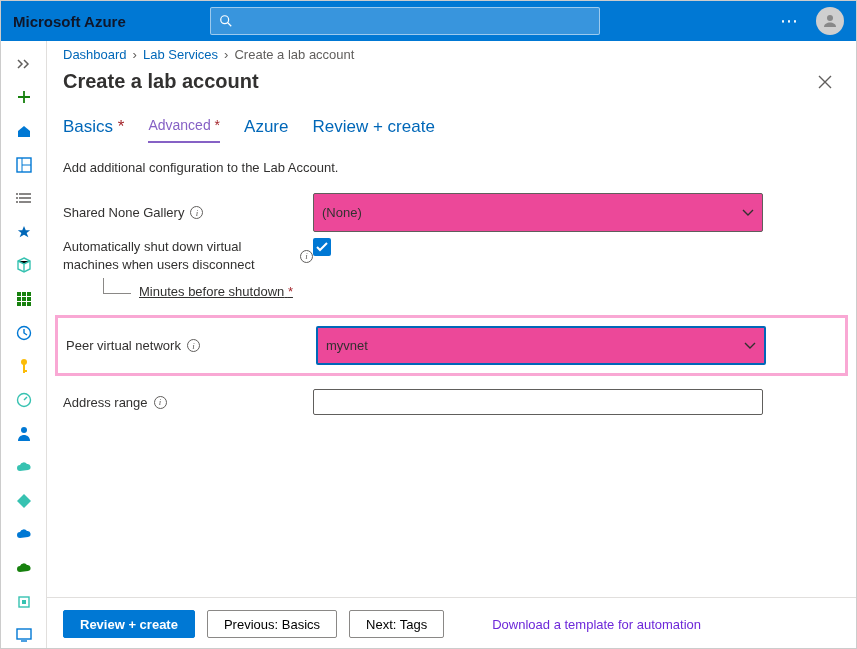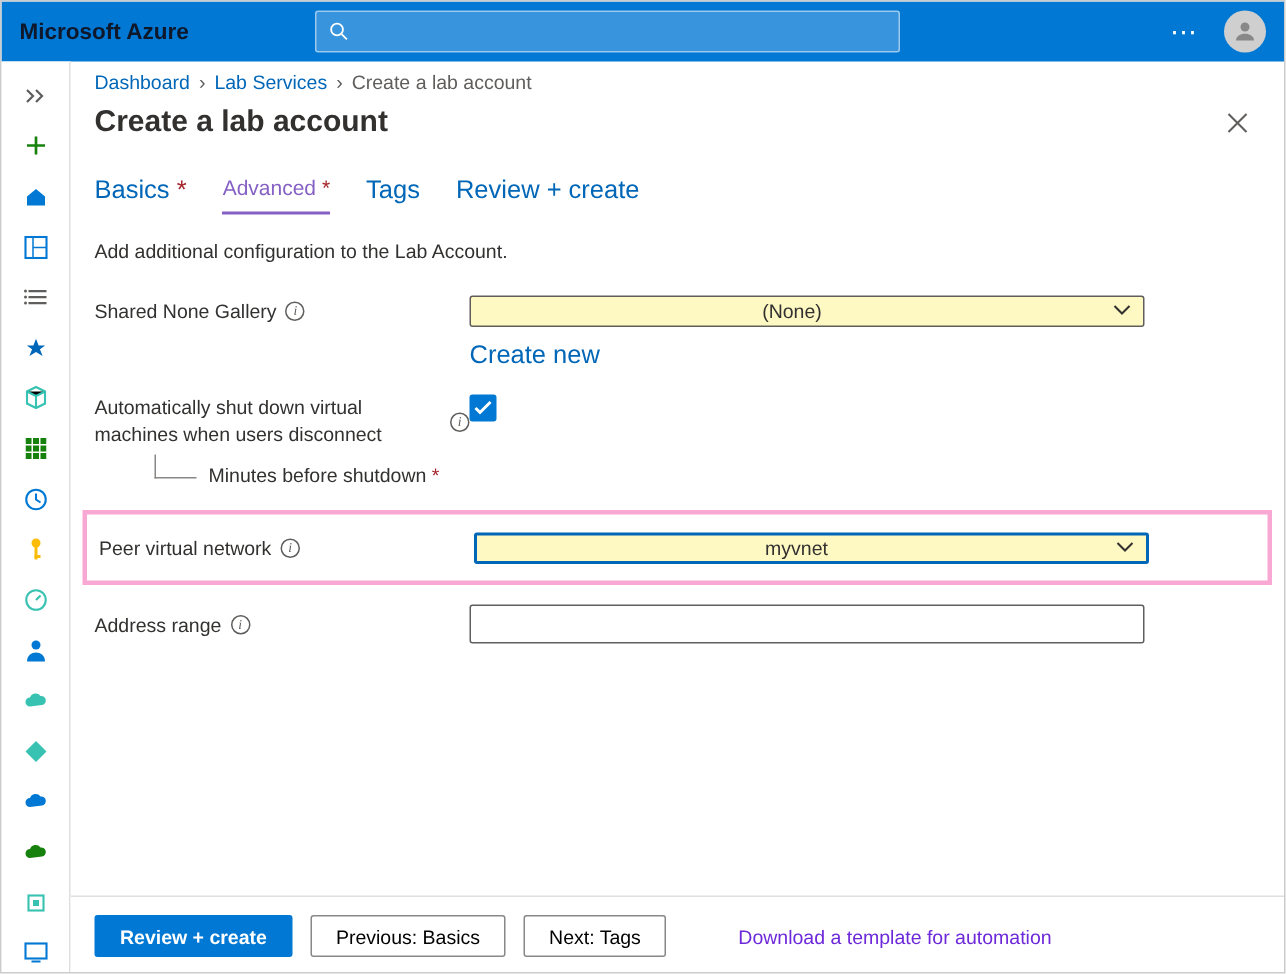--- a/index.html
+++ b/index.html
@@ -38,34 +38,34 @@
   .tab.link { color: #0067b8; }
   .tab.active { color: #8661c5; border-bottom: 2px solid #8661c5; }
   .tab .req { color: #a4262c; }
   
   .content { padding: 16px; flex: 1; overflow: auto; }
   .desc { margin-bottom: 18px; }
   
   .form-row { display: flex; align-items: center; margin-bottom: 6px; min-height: 28px; }
   .form-label { width: 250px; display: flex; align-items: center; gap: 6px; }
   .form-control { flex: 1; max-width: 450px; }
-  .select { width: 100%; height: 21px; border: 1px solid #605e5c; border-radius: 2px; padding: 0 28px 0 8px; background: #fef9c3; position: relative; display: flex; align-items: center; cursor: pointer; justify-content: center; }
+  .select { width: 100%; height: 39px; border: 1px solid #605e5c; border-radius: 2px; padding: 0 28px 0 8px; background: #ec4899; position: relative; display: flex; align-items: center; cursor: pointer; }
   .select.highlight { border: 2px solid #0067b8; }
   .select .caret { position: absolute; right: 8px; }
   .textinput { width: 100%; height: 26px; border: 1px solid #605e5c; border-radius: 2px; padding: 0 8px; outline: none; font-size: 13px; }
   .link { color: #0067b8; cursor: pointer; font-size: 17px; }
   .link-row { margin-left: 250px; margin-bottom: 16px; }
   
   .info-icon { width: 13px; height: 13px; border: 1px solid #605e5c; border-radius: 50%; display: inline-flex; align-items: center; justify-content: center; font-size: 9px; color: #605e5c; font-style: italic; font-family: Georgia, serif; }
   
   .checkbox { width: 18px; height: 18px; background: #0078d4; display: flex; align-items: center; justify-content: center; cursor: pointer; border-radius: 2px; }
   
   .indent-row { margin-left: 40px; display: flex; align-items: center; margin-bottom: 16px; margin-top: 10px; }
   .indent-connector { width: 28px; height: 16px; border-left: 1px solid #8a8886; border-bottom: 1px solid #8a8886; margin-right: 8px; margin-top: -12px; }
-  .indent-label { flex: 0 0 172px; }
+  .indent-label { flex: 0 0 172px; text-decoration: underline; }
   
   .callout-box { border: 3px solid #f9a8d4; padding: 8px 8px; margin: 8px -8px 12px -8px; }
   
   .footer-bar { border-top: 1px solid #e1dfdd; padding: 12px 16px; display: flex; align-items: center; gap: 12px; background: #fff; }
   .btn { height: 28px; padding: 0 16px; border-radius: 2px; font-size: 13px; cursor: pointer; display: inline-flex; align-items: center; border: 1px solid #8a8886; background: #fff; }
   .btn.primary { background: #0078d4; color: #fff; border-color: #0078d4; font-weight: 600; }
   .footer-link { margin-left: 36px; color: #6d28d9; cursor: pointer; }
   
   svg { display: block; }
 </style>
@@ -227,21 +227,21 @@
       <div class="close-btn">
         <svg width="14" height="14" viewBox="0 0 14 14">
             <path d="M1 1l12 12M13 1L1 13" stroke="#605e5c" stroke-width="1.4"></path>
           </svg>
       </div>
     </div>
 
     <div class="tabs">
       <div class="tab link"><span>Basics</span><span class="req"> *</span></div>
       <div class="tab active"><span>Advanced</span><span class="req"> *</span></div>
-      <div class="tab link">Tags</div>
+      <div class="tab link">Azure</div>
       <div class="tab link">Review + create</div>
     </div>
 
     <div class="content">
       <div class="desc">Add additional configuration to the Lab Account.</div>
 
       <div class="form-row">
         <div class="form-label">
           <span>Shared None Gallery</span>
           <span class="info-icon">i</span>
@@ -250,21 +250,20 @@
           <div class="select">
             <span>(None)</span>
             <span class="caret">
                 <svg width="12" height="8" viewBox="0 0 12 8">
                   <path d="M1 1l5 5 5-5" fill="none" stroke="#323130" stroke-width="1.4"></path>
                 </svg>
               </span>
           </div>
         </div>
       </div>
-      <div class="link-row"><span class="link">Create new</span></div>
 
       <div class="form-row" style="align-items:flex-start;">
         <div class="form-label" style="width:250px;">
           <span style="line-height:1.4;">Automatically shut down virtual machines when users disconnect</span>
           <span class="info-icon" style="flex-shrink:0;">i</span>
         </div>
         <div class="form-control">
           <div class="checkbox">
             <svg width="12" height="10" viewBox="0 0 12 10">
                 <path d="M1 5l3 3 7-7" fill="none" stroke="#fff" stroke-width="2"></path>

